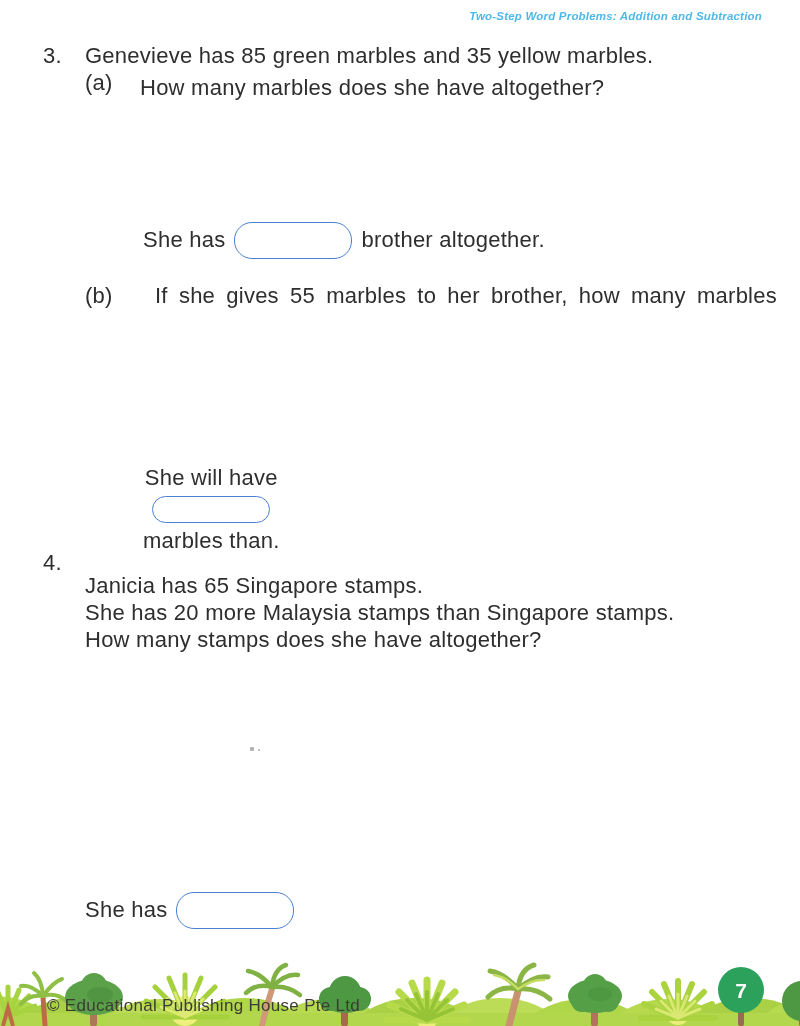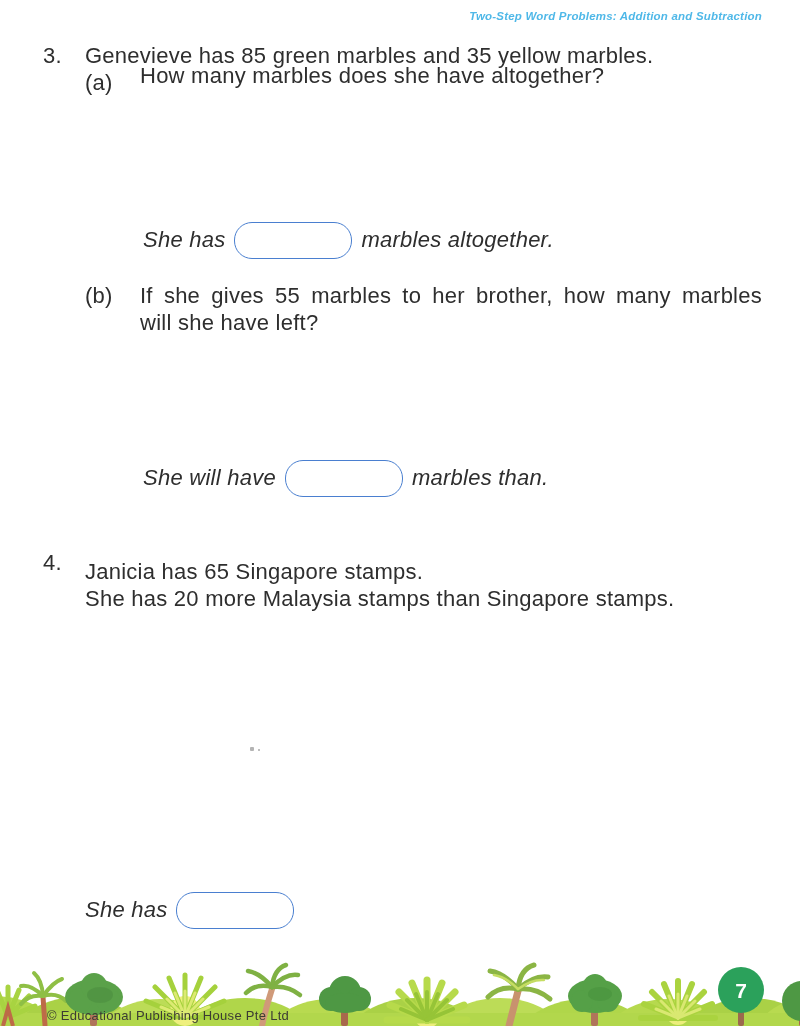--- a/index.html
+++ b/index.html
@@ -19,73 +19,73 @@
   .plabel { left:85px; }
   .ptext { left:140px; }
   .justified {
     position:absolute; left:140px; width:622px; white-space:normal;
   }
   .justified .jline1 { text-align:justify; text-align-last:justify; white-space:normal; }
   .justified .jline2 { white-space:nowrap; }
   .answer-row {
     position:absolute; display:flex; align-items:center; height:36px;
   }
-  .answer-row .t { line-height:36px;font-style:italic; }
+  .answer-row .t { line-height:36px; }
   .blank {
     width:112px; height:33px; margin:0 9px;
     border:1.6px solid #4a7fd0; border-radius:18px;
     background:#fff; outline:none; box-sizing:content-box;
     font-family:"Liberation Sans", sans-serif; font-size:20px; text-align:center; color:#2e2e2e;
   }
   .artifact {
     position:absolute; left:250px; top:747px; width:4px; height:4px;
     background:#8d8d8d; opacity:.65; border-radius:1px;
     box-shadow:7px 1px 0 -1px #9d9d9d;
   }
   .copyright {
     position:absolute; left:47px; top:996px; z-index:5;
-    font-size:13px; letter-spacing:.3px; color:#3c3c33;margin-top:12px;
+    font-size:17px; letter-spacing:.3px; color:#3c3c33;
   }
   .footer-svg { position:absolute; left:0; bottom:0; z-index:2; display:block; }
 </style>
 </head>
 <body>
 
 <div class="page">
 
   <div class="header-title">Two-Step Word Problems: Addition and Subtraction</div>
 
   <div class="abs t qnum" style="top:42px;">3.</div>
   <div class="abs t qbody" style="top:42px;">Genevieve has 85 green marbles and 35 yellow marbles.</div>
 
   <div class="abs t plabel" style="top:69px;">(a)</div>
-  <div class="abs t ptext" style="top:62px;">How many marbles does she have altogether?</div>
+  <div class="abs t ptext" style="top:74px;">How many marbles does she have altogether?</div>
 
   <div class="answer-row" style="left:143px; top:222px;">
     <span class="t">She has</span>
     <input class="blank" type="text" value="" style="">
-    <span class="t">marbles altogether.</span>
+    <span class="t">brother altogether.</span>
   </div>
 
   <div class="abs t plabel" style="top:282px;">(b)</div>
-  <div class="justified t" style="top:282px;">
+  <div class="justified t" style="top:282px;margin-left:15px;">
     <div class="jline1">If she gives 55 marbles to her brother, how many marbles</div>
-    <div class="jline2">will she have left?</div>
-  </div>
-
-  <div class="answer-row" style="left:143px; top:460px;">
+  </div>
+
+  <div class="answer-row" style="left:143px; top:460px;flex-direction:column;">
     <span class="t">She will have</span>
     <input class="blank" type="text" value="" style="">
     <span class="t">marbles than.</span>
   </div>
 
   <div class="abs t qnum" style="top:549px;">4.</div>
-  <div class="abs qbody" style="top:558px;">
+  <div class="abs qbody" style="top:572px;">
     <div class="t">Janicia has 65 Singapore stamps.</div>
     <div class="t">She has 20 more Malaysia stamps than Singapore stamps.</div>
+    <div class="t">How many stamps does she have altogether?</div>
   </div>
 
   <div class="answer-row" style="left:85px; top:892px;">
     <span class="t">She has</span>
     <input class="blank" type="text" value="" style="">
   </div>
 
   <div class="artifact"></div>
 
   <svg class="footer-svg" width="800" height="71" viewBox="0 0 800 71">

